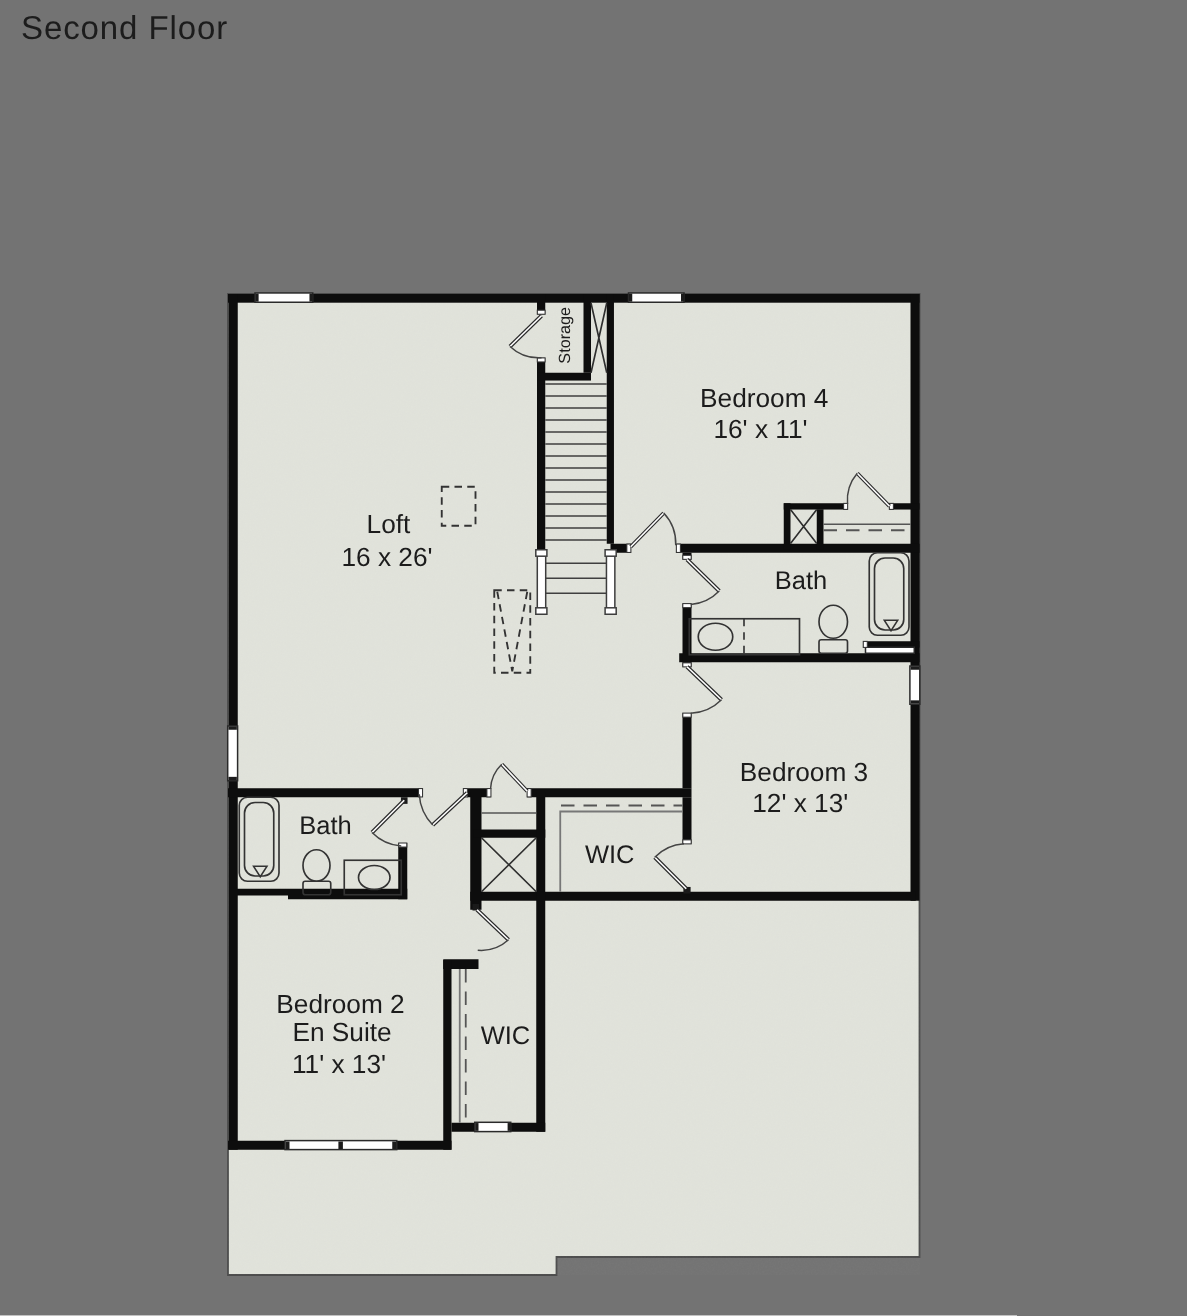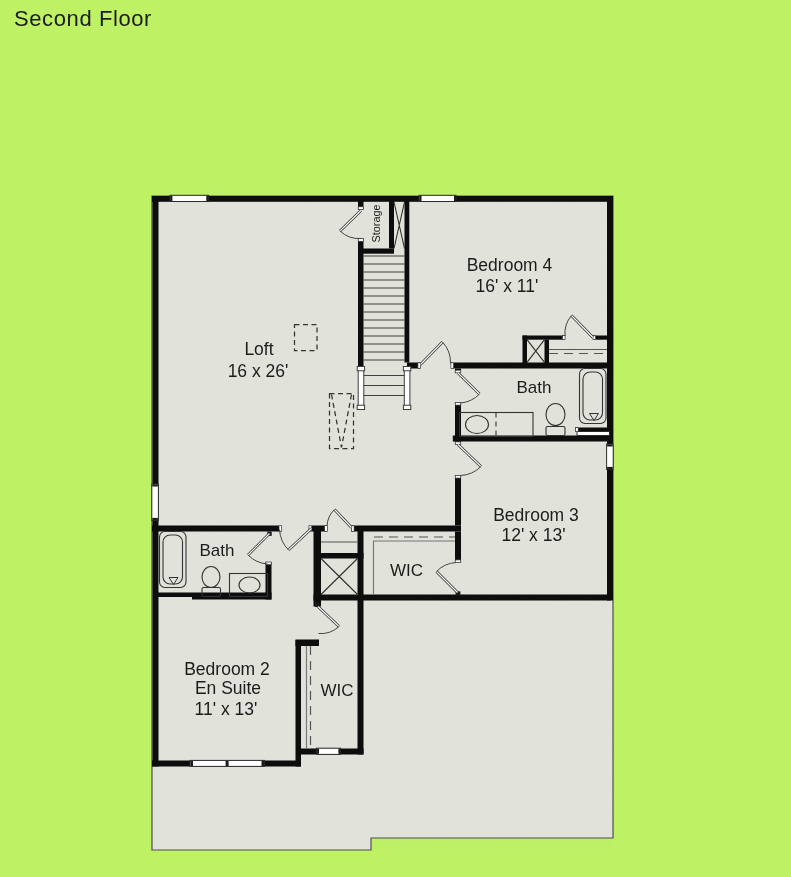--- a/index.html
+++ b/index.html
@@ -1,16 +1,16 @@
 <!DOCTYPE html>
 <html><head>
 <meta charset="utf-8">
 <style>
   html,body{margin:0;padding:0;background:#ffffff;}
-  .page{position:relative;width:791px;height:877px;background:#bef264;overflow:hidden;}
+  .page{position:relative;width:791px;height:877px;background:#737373;overflow:hidden;}
   svg{display:block;filter:blur(0.3px);}
   text{font-family:"Liberation Sans", sans-serif;fill:#1c1c1c;}
 </style>
 </head>
 <body>
 <div class="page">
 <svg width="791" height="877" viewBox="0 0 791 877" xmlns="http://www.w3.org/2000/svg">
 
 <text x="14" y="26" font-size="22" letter-spacing="0.6" fill="#222" style="-webkit-text-stroke:0.3px #222">Second Floor</text>
 

